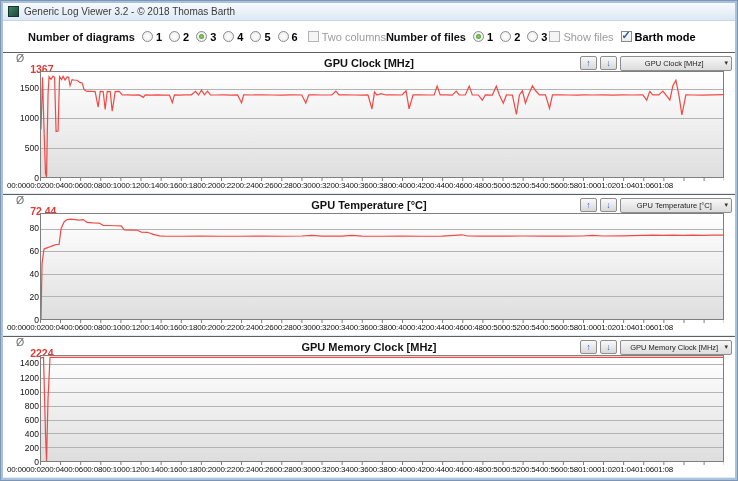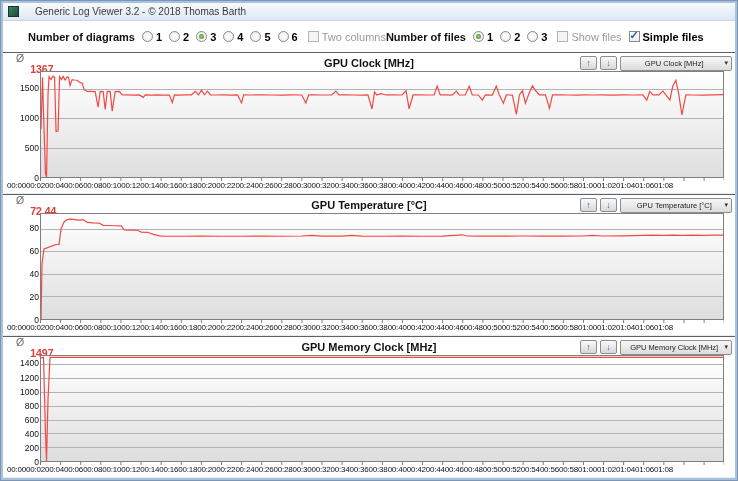--- a/index.html
+++ b/index.html
@@ -1,21 +1,21 @@
 <!DOCTYPE html>
 <html><head>
 <meta charset="utf-8">
 <style>
   * { box-sizing: border-box; margin: 0; padding: 0; }
   html,body { width:738px; height:481px; }
   body { font-family:"Liberation Sans", sans-serif; background:#c8d8ea; }
   .window { width:738px; height:481px; border:3px solid #a9c2dc; outline:1px solid #7d96b5; outline-offset:-1px;
             display:flex; flex-direction:column; background:#e4ecf6; }
   
-  .titlebar { height:18px; flex:0 0 18px; display:flex; align-items:center; gap:16px; padding:0 5px;
+  .titlebar { height:18px; flex:0 0 18px; display:flex; align-items:center; gap:5px; padding:0 5px;
               background:linear-gradient(#f7fafd,#dde8f4); border-bottom:1px solid #c5d6ea; }
   .app-icon { width:11px; height:11px; background:linear-gradient(135deg,#3f8468,#1d4a38); border:1px solid #16352a; }
   .title-text { font-size:10px; color:#3a3a3a; }
   
   .toolbar { height:31px; flex:0 0 31px; background:#ffffff; display:flex; align-items:center; padding:0 25px; }
   .lbl { font-size:11px; font-weight:bold; color:#111; white-space:nowrap; }
   .opt { display:inline-flex; align-items:center; gap:3px; margin-left:7px; font-size:11px; font-weight:bold; cursor:default; white-space:nowrap; }
   .rb { width:11px; height:11px; border-radius:50%; border:1px solid #8a8a8a; background:radial-gradient(#ffffff,#e9e9e9); display:inline-block; position:relative; }
   .opt.sel .rb::after { content:""; position:absolute; left:2px; top:2px; width:5px; height:5px; border-radius:50%;
                         background:radial-gradient(#8ed06a,#3f8f1f); }
@@ -98,28 +98,28 @@
         <span>1</span>
       </label>
     <label class="opt">
         <span class="rb"></span>
         <span>2</span>
       </label>
     <label class="opt">
         <span class="rb"></span>
         <span>3</span>
       </label>
-    <label class="opt dis" style="margin-left:10px">
+    <label class="opt dis" style="margin-left:2px">
         <span class="cb"></span>
         <span>Show files</span>
       </label>
 
     <label class="opt chk gap">
         <span class="cb"></span>
-        <span>Simple files</span>
+        <span>Barth mode</span>
       </label>
 
   </div>
 
   <div class="charts">
 
     <div class="chart-panel">
       <div class="panel-header">
         <span class="avg">
             <span class="avg-sym">Ø</span>
@@ -266,21 +266,21 @@
           <span class="xtick">01:04</span>
           <span class="xtick">01:06</span>
           <span class="xtick">01:08</span>
         </div>
     </div>
 
     <div class="chart-panel">
       <div class="panel-header">
         <span class="avg">
             <span class="avg-sym">Ø</span>
-            <span class="avg-val">1497</span>
+            <span class="avg-val">2224</span>
           </span>
         <span class="panel-title">GPU Memory Clock [MHz]</span>
         <span class="panel-controls">
           <button class="mini-btn"><span>↑</span></button>
           <button class="mini-btn"><span>↓</span></button>
           <span class="combo">
               <span class="combo-text">GPU Memory Clock [MHz]</span>
               <span class="combo-arrow">▾</span>
             </span>
         </span>

